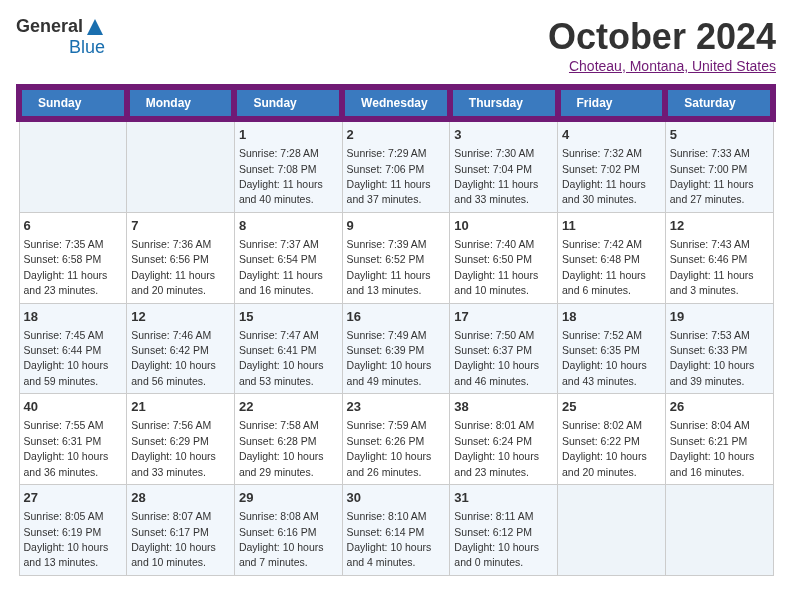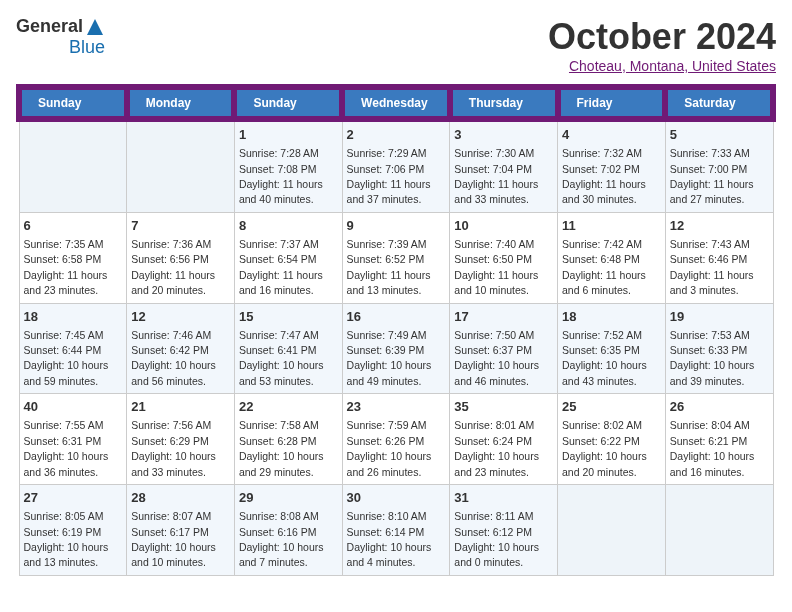--- a/index.html
+++ b/index.html
@@ -155,21 +155,21 @@
         <td><span class="day-number">16</span><span class="day-info">Sunrise: 7:49 AM<br>Sunset: 6:39 PM<br>Daylight: 10 hours and 49 minutes.</span></td>
         <td><span class="day-number">17</span><span class="day-info">Sunrise: 7:50 AM<br>Sunset: 6:37 PM<br>Daylight: 10 hours and 46 minutes.</span></td>
         <td><span class="day-number">18</span><span class="day-info">Sunrise: 7:52 AM<br>Sunset: 6:35 PM<br>Daylight: 10 hours and 43 minutes.</span></td>
         <td><span class="day-number">19</span><span class="day-info">Sunrise: 7:53 AM<br>Sunset: 6:33 PM<br>Daylight: 10 hours and 39 minutes.</span></td>
       </tr>
       <tr>
         <td><span class="day-number">40</span><span class="day-info">Sunrise: 7:55 AM<br>Sunset: 6:31 PM<br>Daylight: 10 hours and 36 minutes.</span></td>
         <td><span class="day-number">21</span><span class="day-info">Sunrise: 7:56 AM<br>Sunset: 6:29 PM<br>Daylight: 10 hours and 33 minutes.</span></td>
         <td><span class="day-number">22</span><span class="day-info">Sunrise: 7:58 AM<br>Sunset: 6:28 PM<br>Daylight: 10 hours and 29 minutes.</span></td>
         <td><span class="day-number">23</span><span class="day-info">Sunrise: 7:59 AM<br>Sunset: 6:26 PM<br>Daylight: 10 hours and 26 minutes.</span></td>
-        <td><span class="day-number">35</span><span class="day-info">Sunrise: 8:01 AM<br>Sunset: 6:24 PM<br>Daylight: 10 hours and 23 minutes.</span></td>
+        <td><span class="day-number">38</span><span class="day-info">Sunrise: 8:01 AM<br>Sunset: 6:24 PM<br>Daylight: 10 hours and 23 minutes.</span></td>
         <td><span class="day-number">25</span><span class="day-info">Sunrise: 8:02 AM<br>Sunset: 6:22 PM<br>Daylight: 10 hours and 20 minutes.</span></td>
         <td><span class="day-number">26</span><span class="day-info">Sunrise: 8:04 AM<br>Sunset: 6:21 PM<br>Daylight: 10 hours and 16 minutes.</span></td>
       </tr>
       <tr>
         <td><span class="day-number">27</span><span class="day-info">Sunrise: 8:05 AM<br>Sunset: 6:19 PM<br>Daylight: 10 hours and 13 minutes.</span></td>
         <td><span class="day-number">28</span><span class="day-info">Sunrise: 8:07 AM<br>Sunset: 6:17 PM<br>Daylight: 10 hours and 10 minutes.</span></td>
         <td><span class="day-number">29</span><span class="day-info">Sunrise: 8:08 AM<br>Sunset: 6:16 PM<br>Daylight: 10 hours and 7 minutes.</span></td>
         <td><span class="day-number">30</span><span class="day-info">Sunrise: 8:10 AM<br>Sunset: 6:14 PM<br>Daylight: 10 hours and 4 minutes.</span></td>
         <td><span class="day-number">31</span><span class="day-info">Sunrise: 8:11 AM<br>Sunset: 6:12 PM<br>Daylight: 10 hours and 0 minutes.</span></td>
         <td class="empty"></td>

